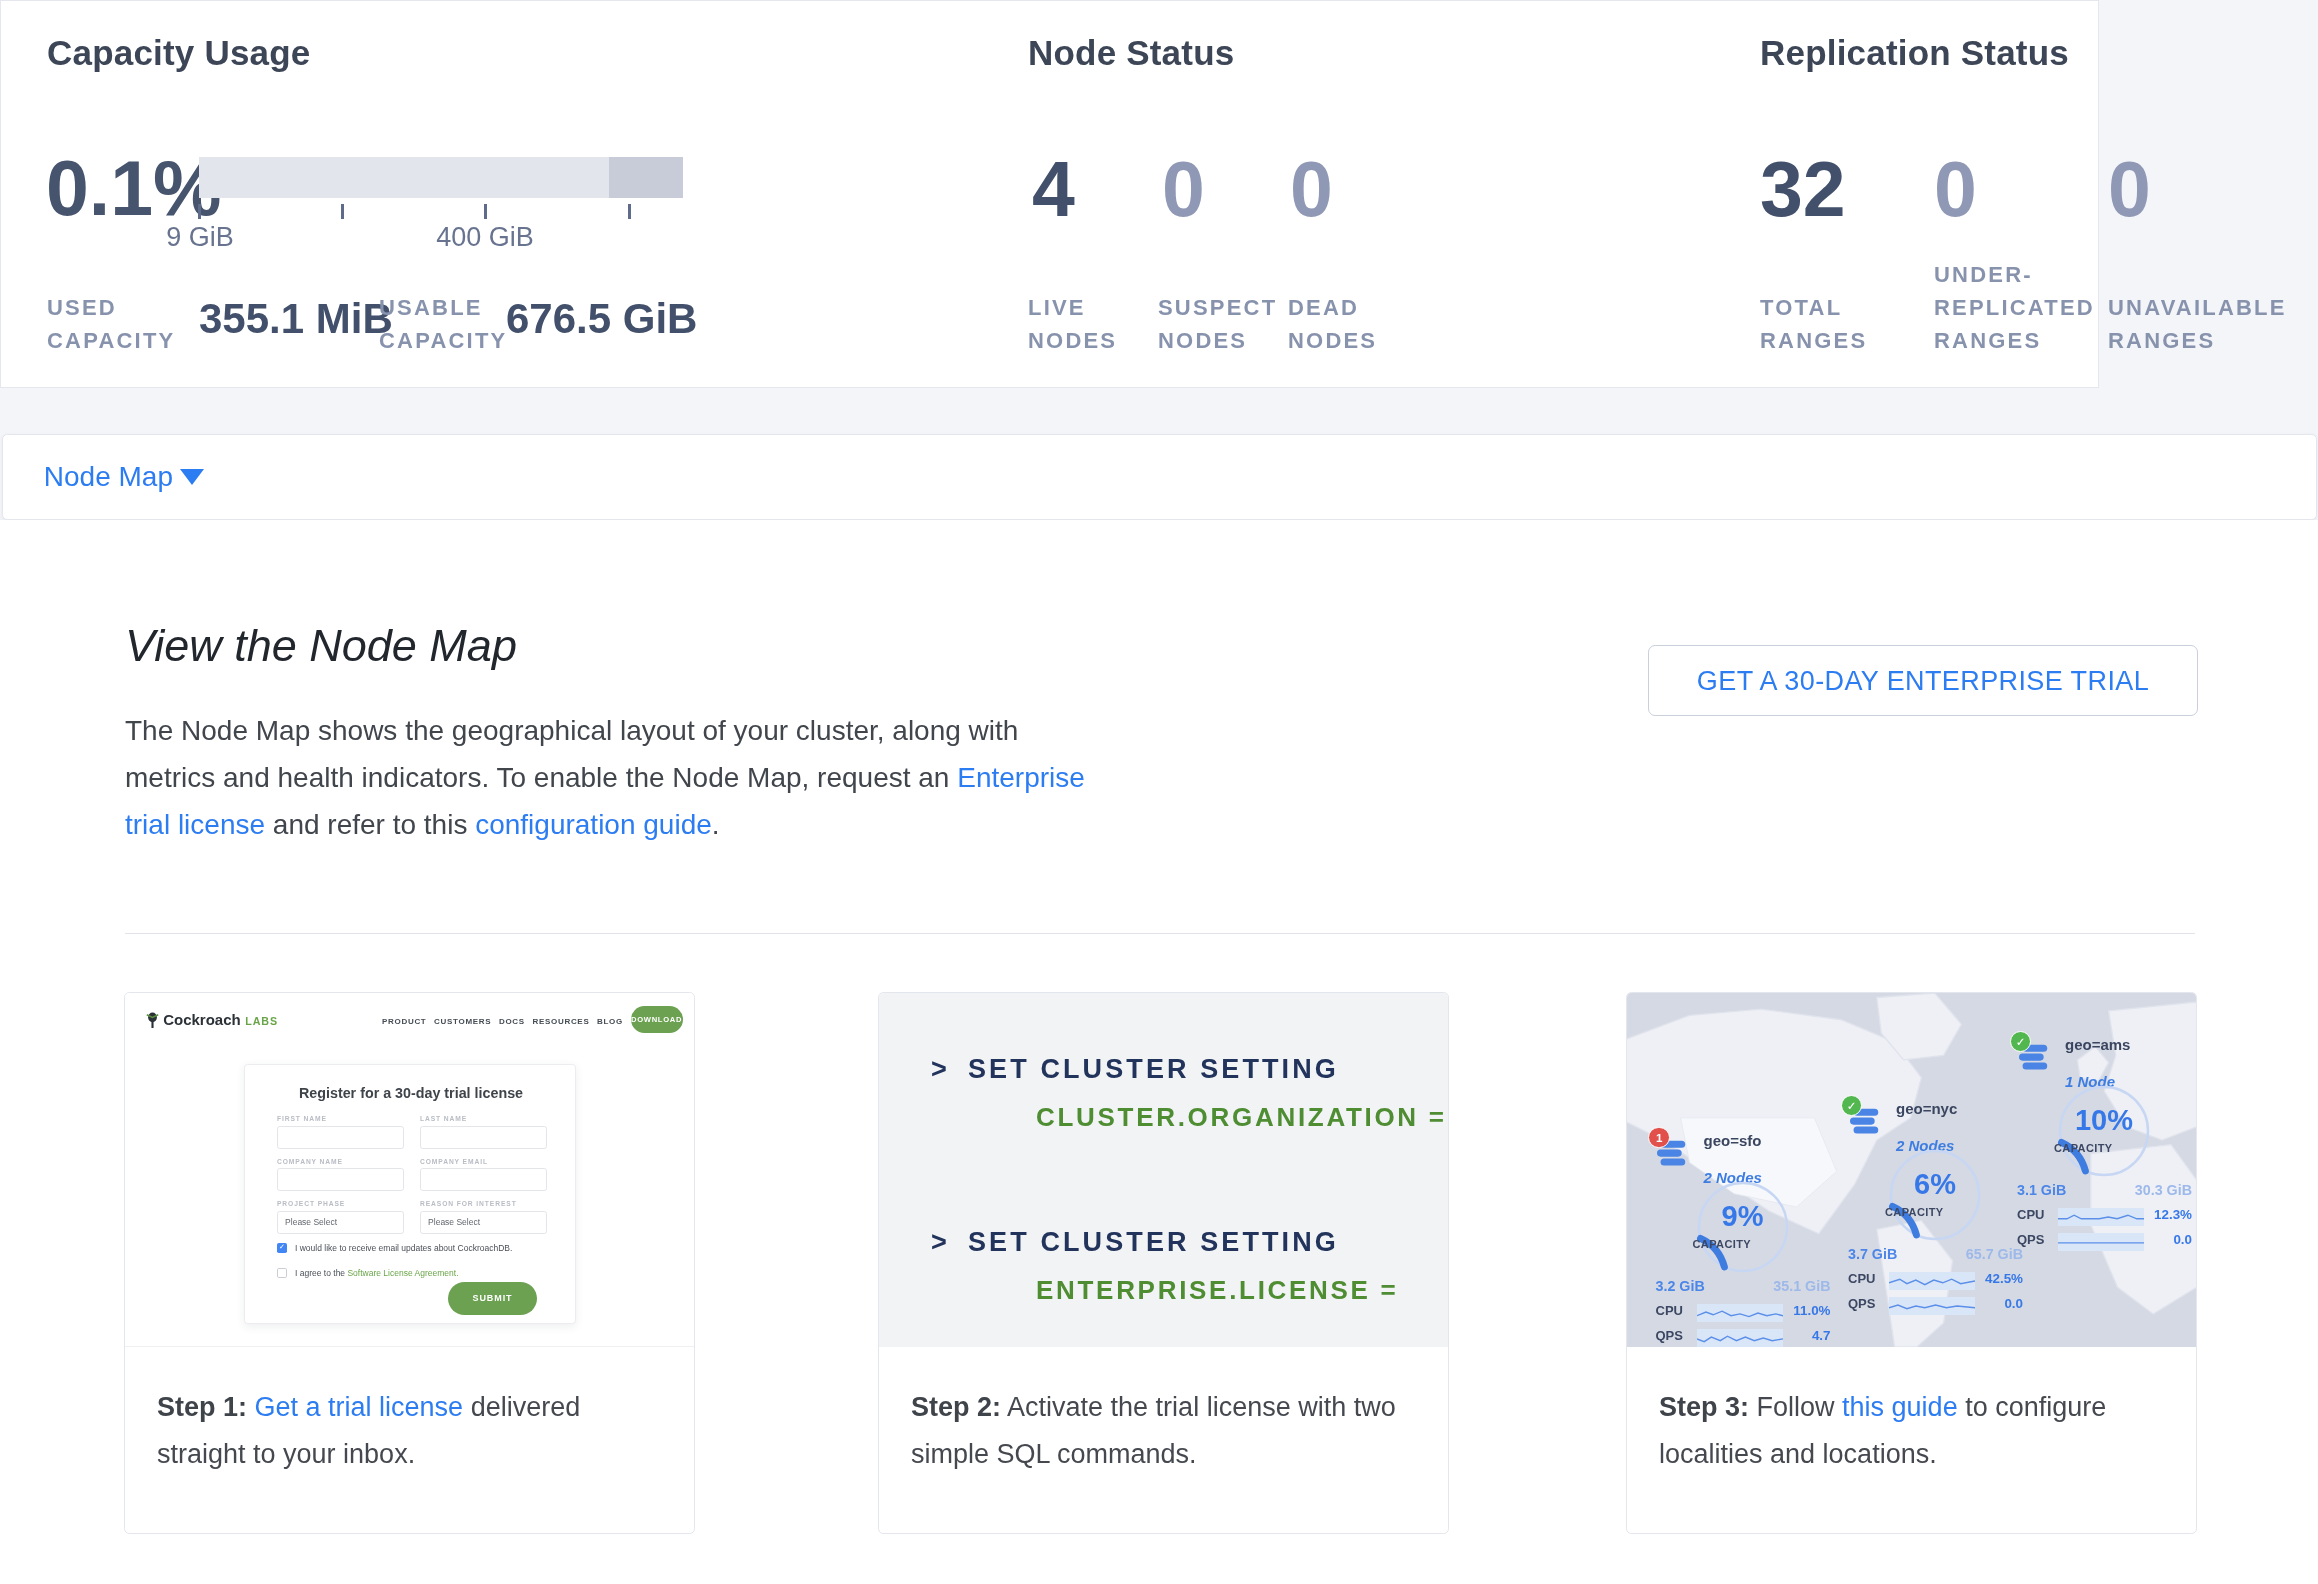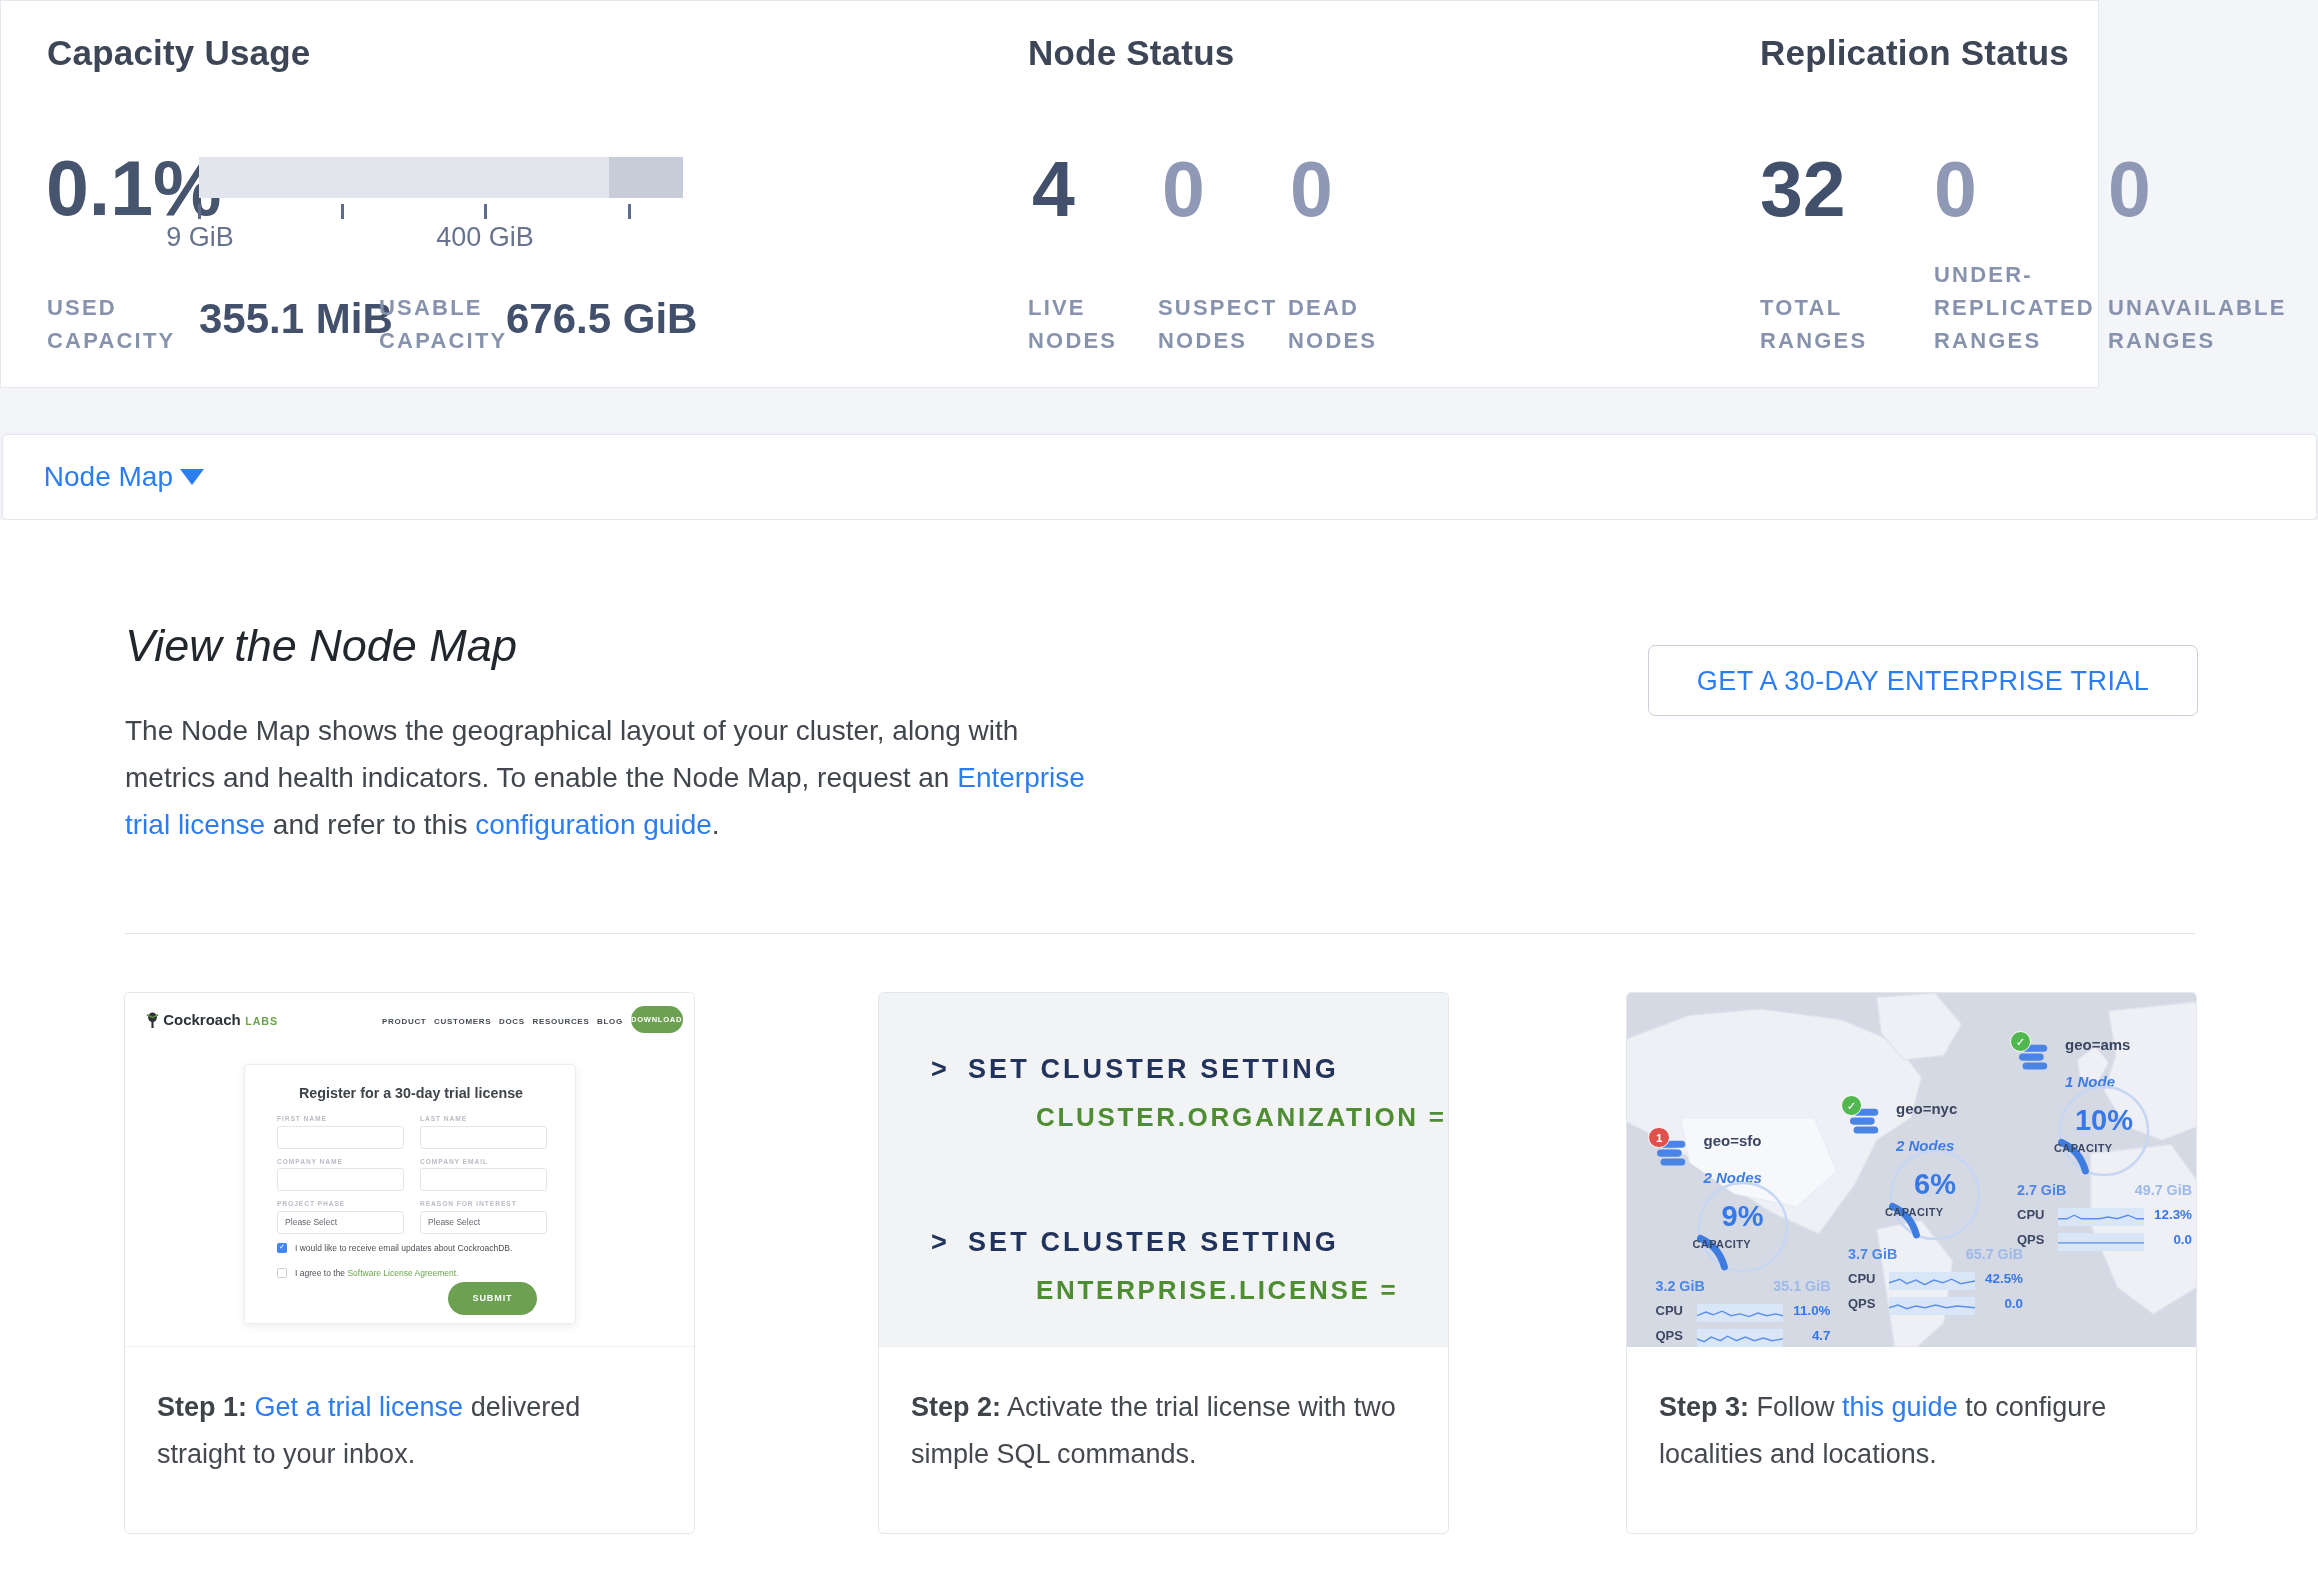--- a/index.html
+++ b/index.html
@@ -297,22 +297,22 @@
         <span class="loc-nodes">1 Node</span>
         <div class="loc-gauge">
           <svg width="100" height="100" viewBox="0 0 100 100">
               <circle cx="50" cy="50" r="44" fill="none" stroke="#c7d7f3" stroke-width="2.5"></circle>
               <path d="M 31.4 89.9 A 44 44 0 0 0 7.5 61.4" fill="none" stroke="#3f7ce0" stroke-width="7" stroke-linecap="round"></path>
             </svg>
           <div class="loc-pct">10%</div>
           <div class="loc-cap">CAPACITY</div>
         </div>
         <div class="loc-gib">
-            <span class="used">2.7 GiB</span>
-            <span class="total">49.7 GiB</span>
+            <span class="used">3.1 GiB</span>
+            <span class="total">30.3 GiB</span>
           </div>
         <div class="loc-row cpu-row">
           <span class="lbl">CPU</span>
           <span class="spark"><svg width="86" height="18" viewBox="0 0 96 20">
                 <polyline points="0,12 10,12 18,8 26,12 36,12 46,12 56,10 66,12 78,8 88,12 96,12" fill="none" stroke="#5b8fe8" stroke-width="1.6"></polyline>
               </svg></span>
           <span class="val">12.3%</span>
         </div>
         <div class="loc-row qps-row">
           <span class="lbl">QPS</span>

